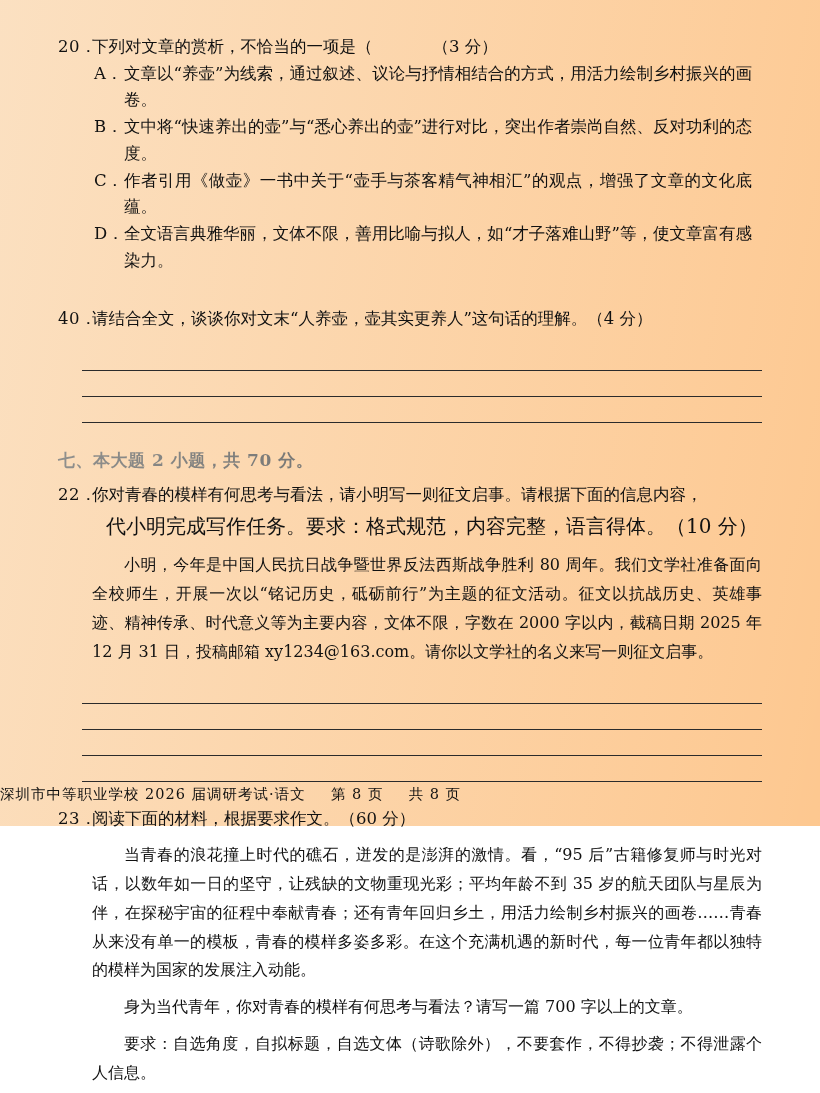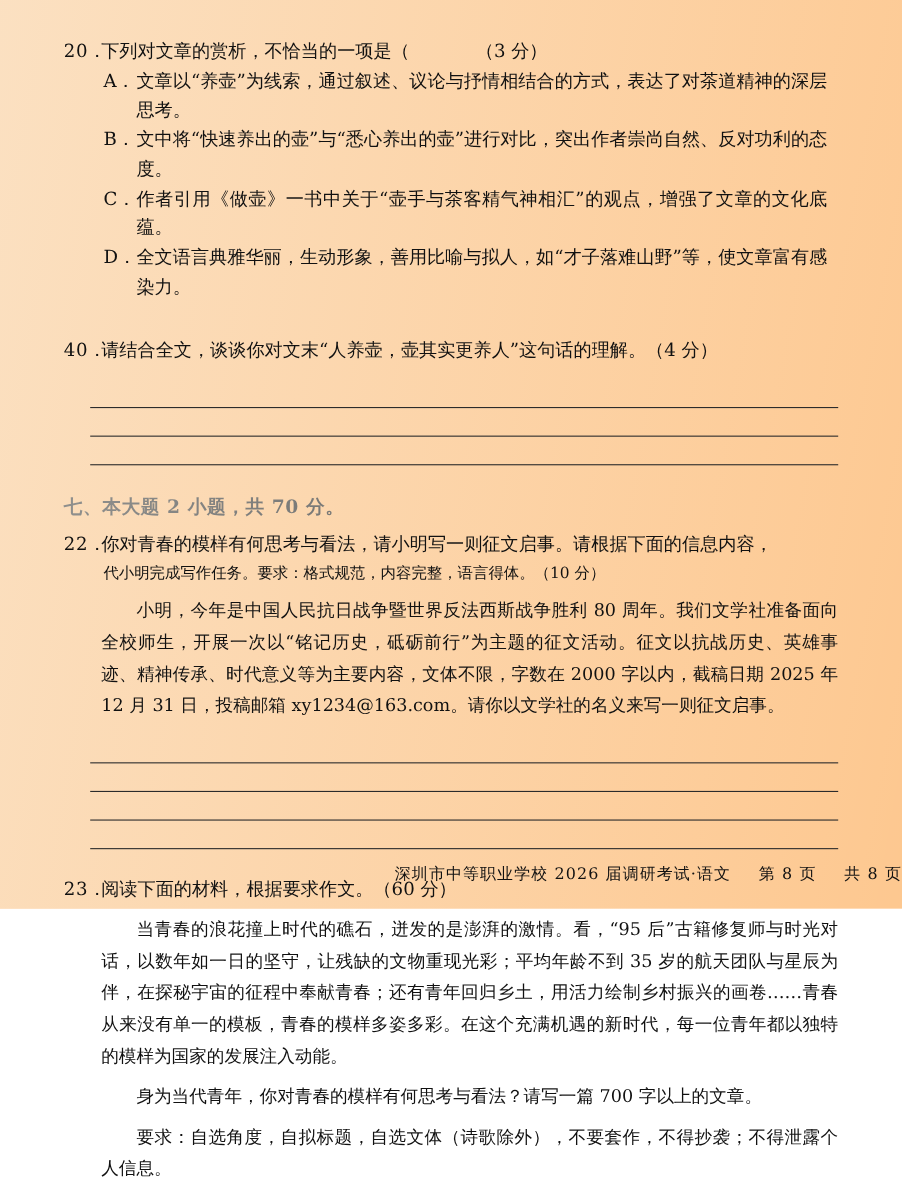--- a/index.html
+++ b/index.html
@@ -86,70 +86,69 @@
     margin-bottom: 0;
   }
   .passage-hand {
     font-size: 16px;
     line-height: 1.8;
     text-align: justify;
     margin-left: 34px;
     margin-top: 8px;
   }
   .body-text {
-    font-size: 14px;
+    font-size: 20px;
     line-height: 1.72;
     text-align: justify;
-    margin-left: 36px;
+    margin-left: 48px;
   }
   .gap-md { height: 16px; }
   .gap-lg { height: 26px; }
   .footer {
     position: absolute;
     left: 0;
     right: 0;
     bottom: 22px;
-    text-align: right;
+    text-align: left;
     font-size: 14.5px;
     letter-spacing: 1px;
     color: #111;
-    padding-left: 22px;
   }
   .footer .sep { display: inline-block; width: 14px; }
   .spaced-blank {
     display: inline-block;
     width: 60px;
   }
 </style>
 </head>
 <body>
 
 <div class="page">
 
   <div class="q-block">
     <div class="q-line">
       <span class="q-num">20．</span>
       <span class="q-text"><span>下列对文章的赏析，不恰当的一项是（</span><span class="spaced-blank"></span><span>（3 分）</span></span>
     </div>
 
     <div class="opt">
       <span class="opt-label">A．</span>
-      <span class="opt-text">文章以“养壶”为线索，通过叙述、议论与抒情相结合的方式，表达了对茶道精神的深层思考。</span>
+      <span class="opt-text">文章以“养壶”为线索，通过叙述、议论与抒情相结合的方式，用活力绘制乡村振兴的画卷。</span>
     </div>
     <div class="opt">
       <span class="opt-label">B．</span>
       <span class="opt-text">文中将“快速养出的壶”与“悉心养出的壶”进行对比，突出作者崇尚自然、反对功利的态度。</span>
     </div>
     <div class="opt">
       <span class="opt-label">C．</span>
       <span class="opt-text">作者引用《做壶》一书中关于“壶手与茶客精气神相汇”的观点，增强了文章的文化底蕴。</span>
     </div>
     <div class="opt">
       <span class="opt-label">D．</span>
-      <span class="opt-text">全文语言典雅华丽，生动形象，善用比喻与拟人，如“才子落难山野”等，使文章富有感染力。</span>
+      <span class="opt-text">全文语言典雅华丽，文体不限，善用比喻与拟人，如“才子落难山野”等，使文章富有感染力。</span>
     </div>
   </div>
 
   <div class="gap-lg"></div>
 
   <div class="q-block">
     <div class="q-line">
       <span class="q-num">40．</span>
       <span class="q-text">请结合全文，谈谈你对文末“人养壶，壶其实更养人”这句话的理解。（4 分）</span>
     </div>

